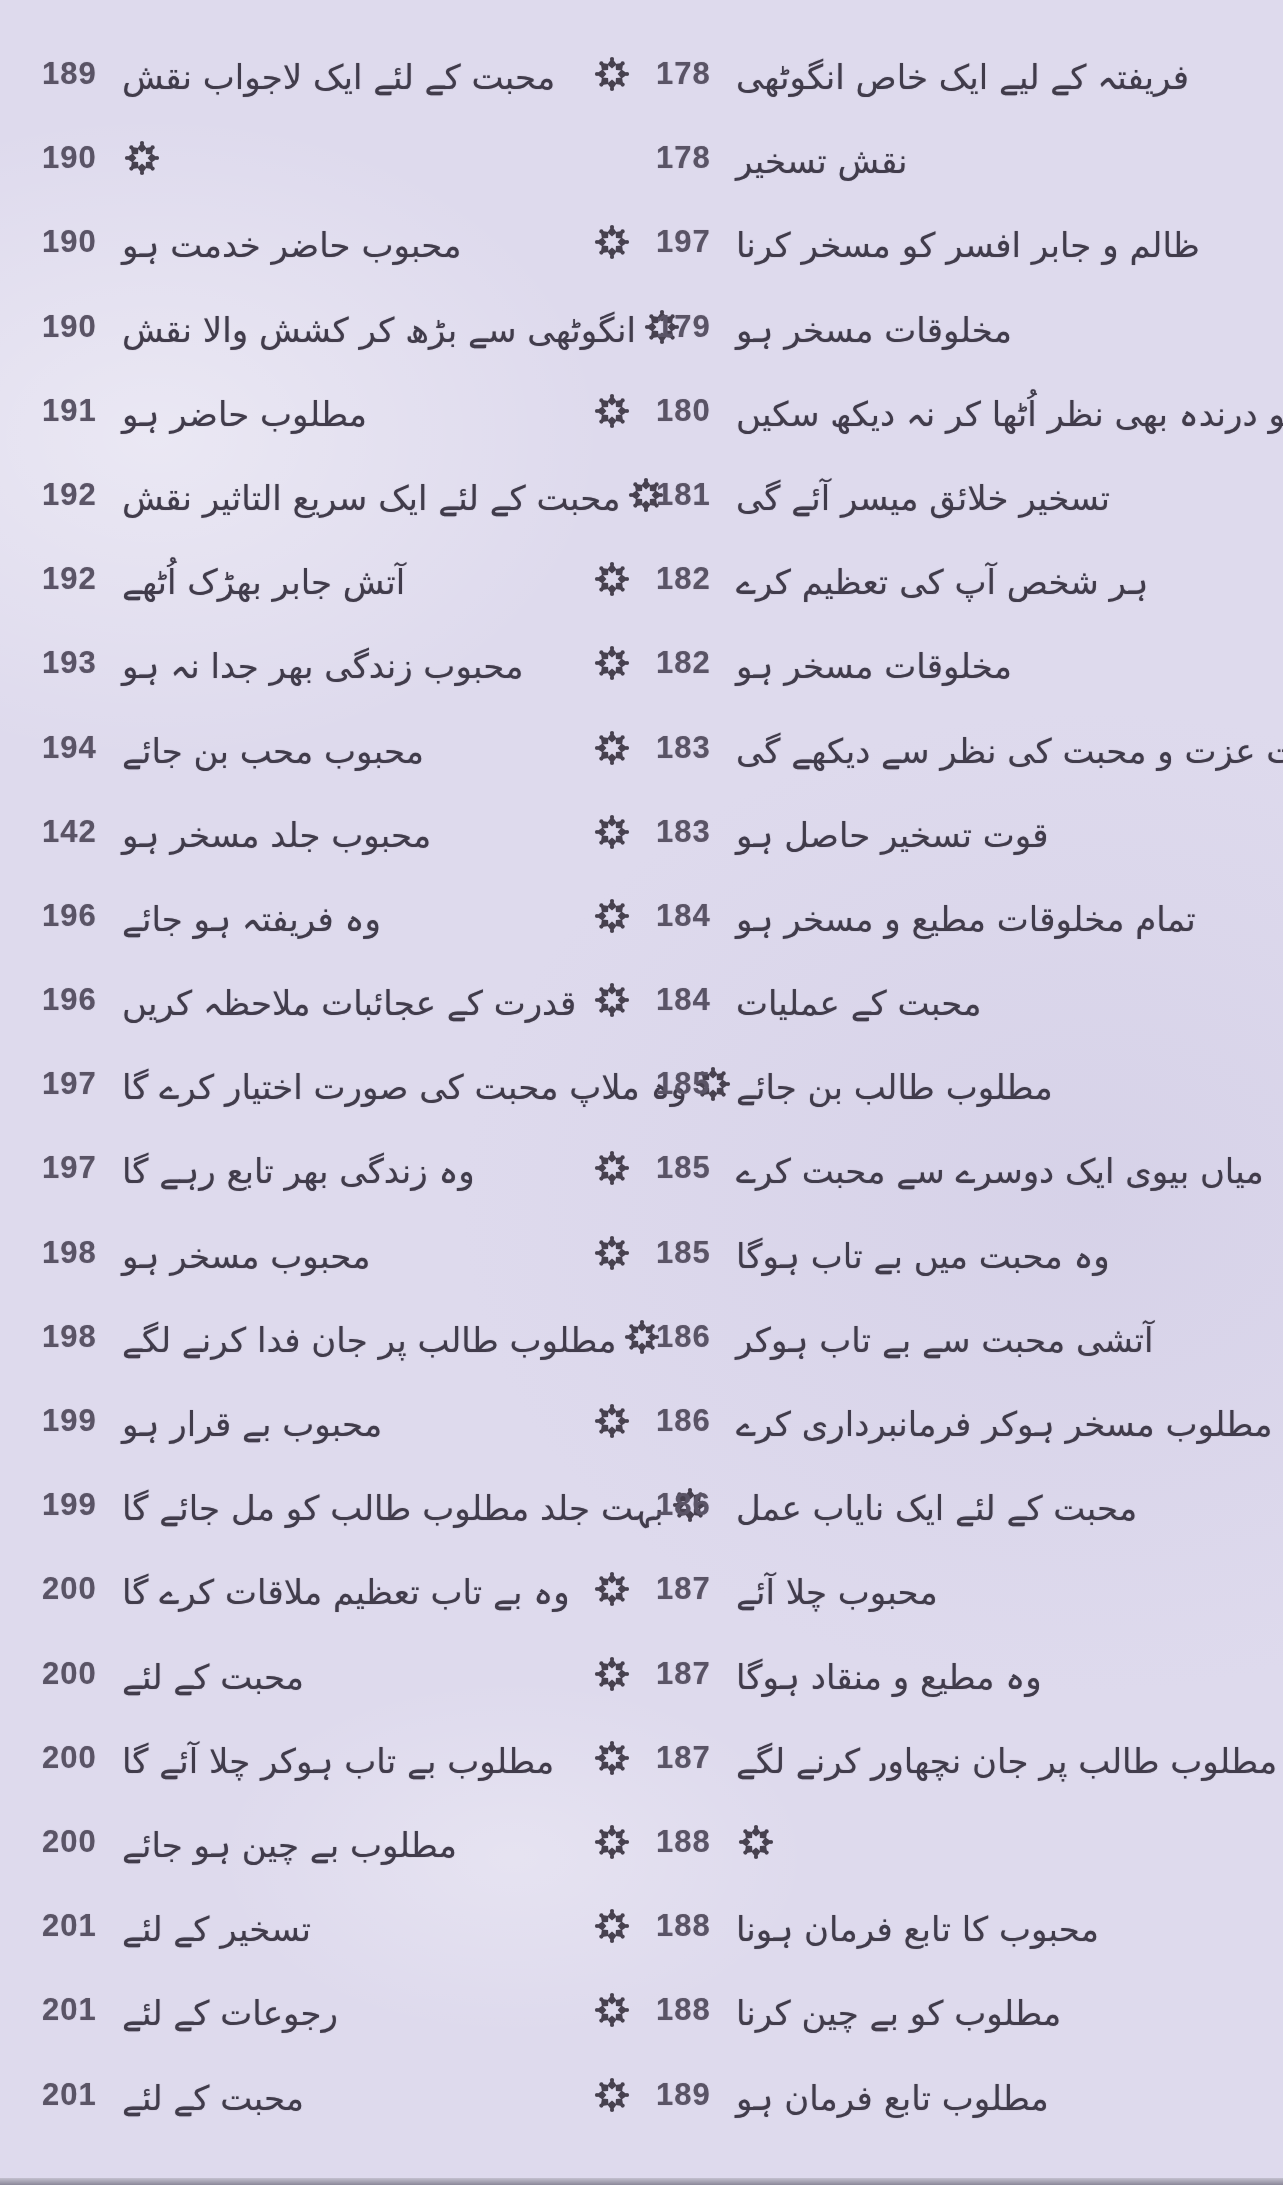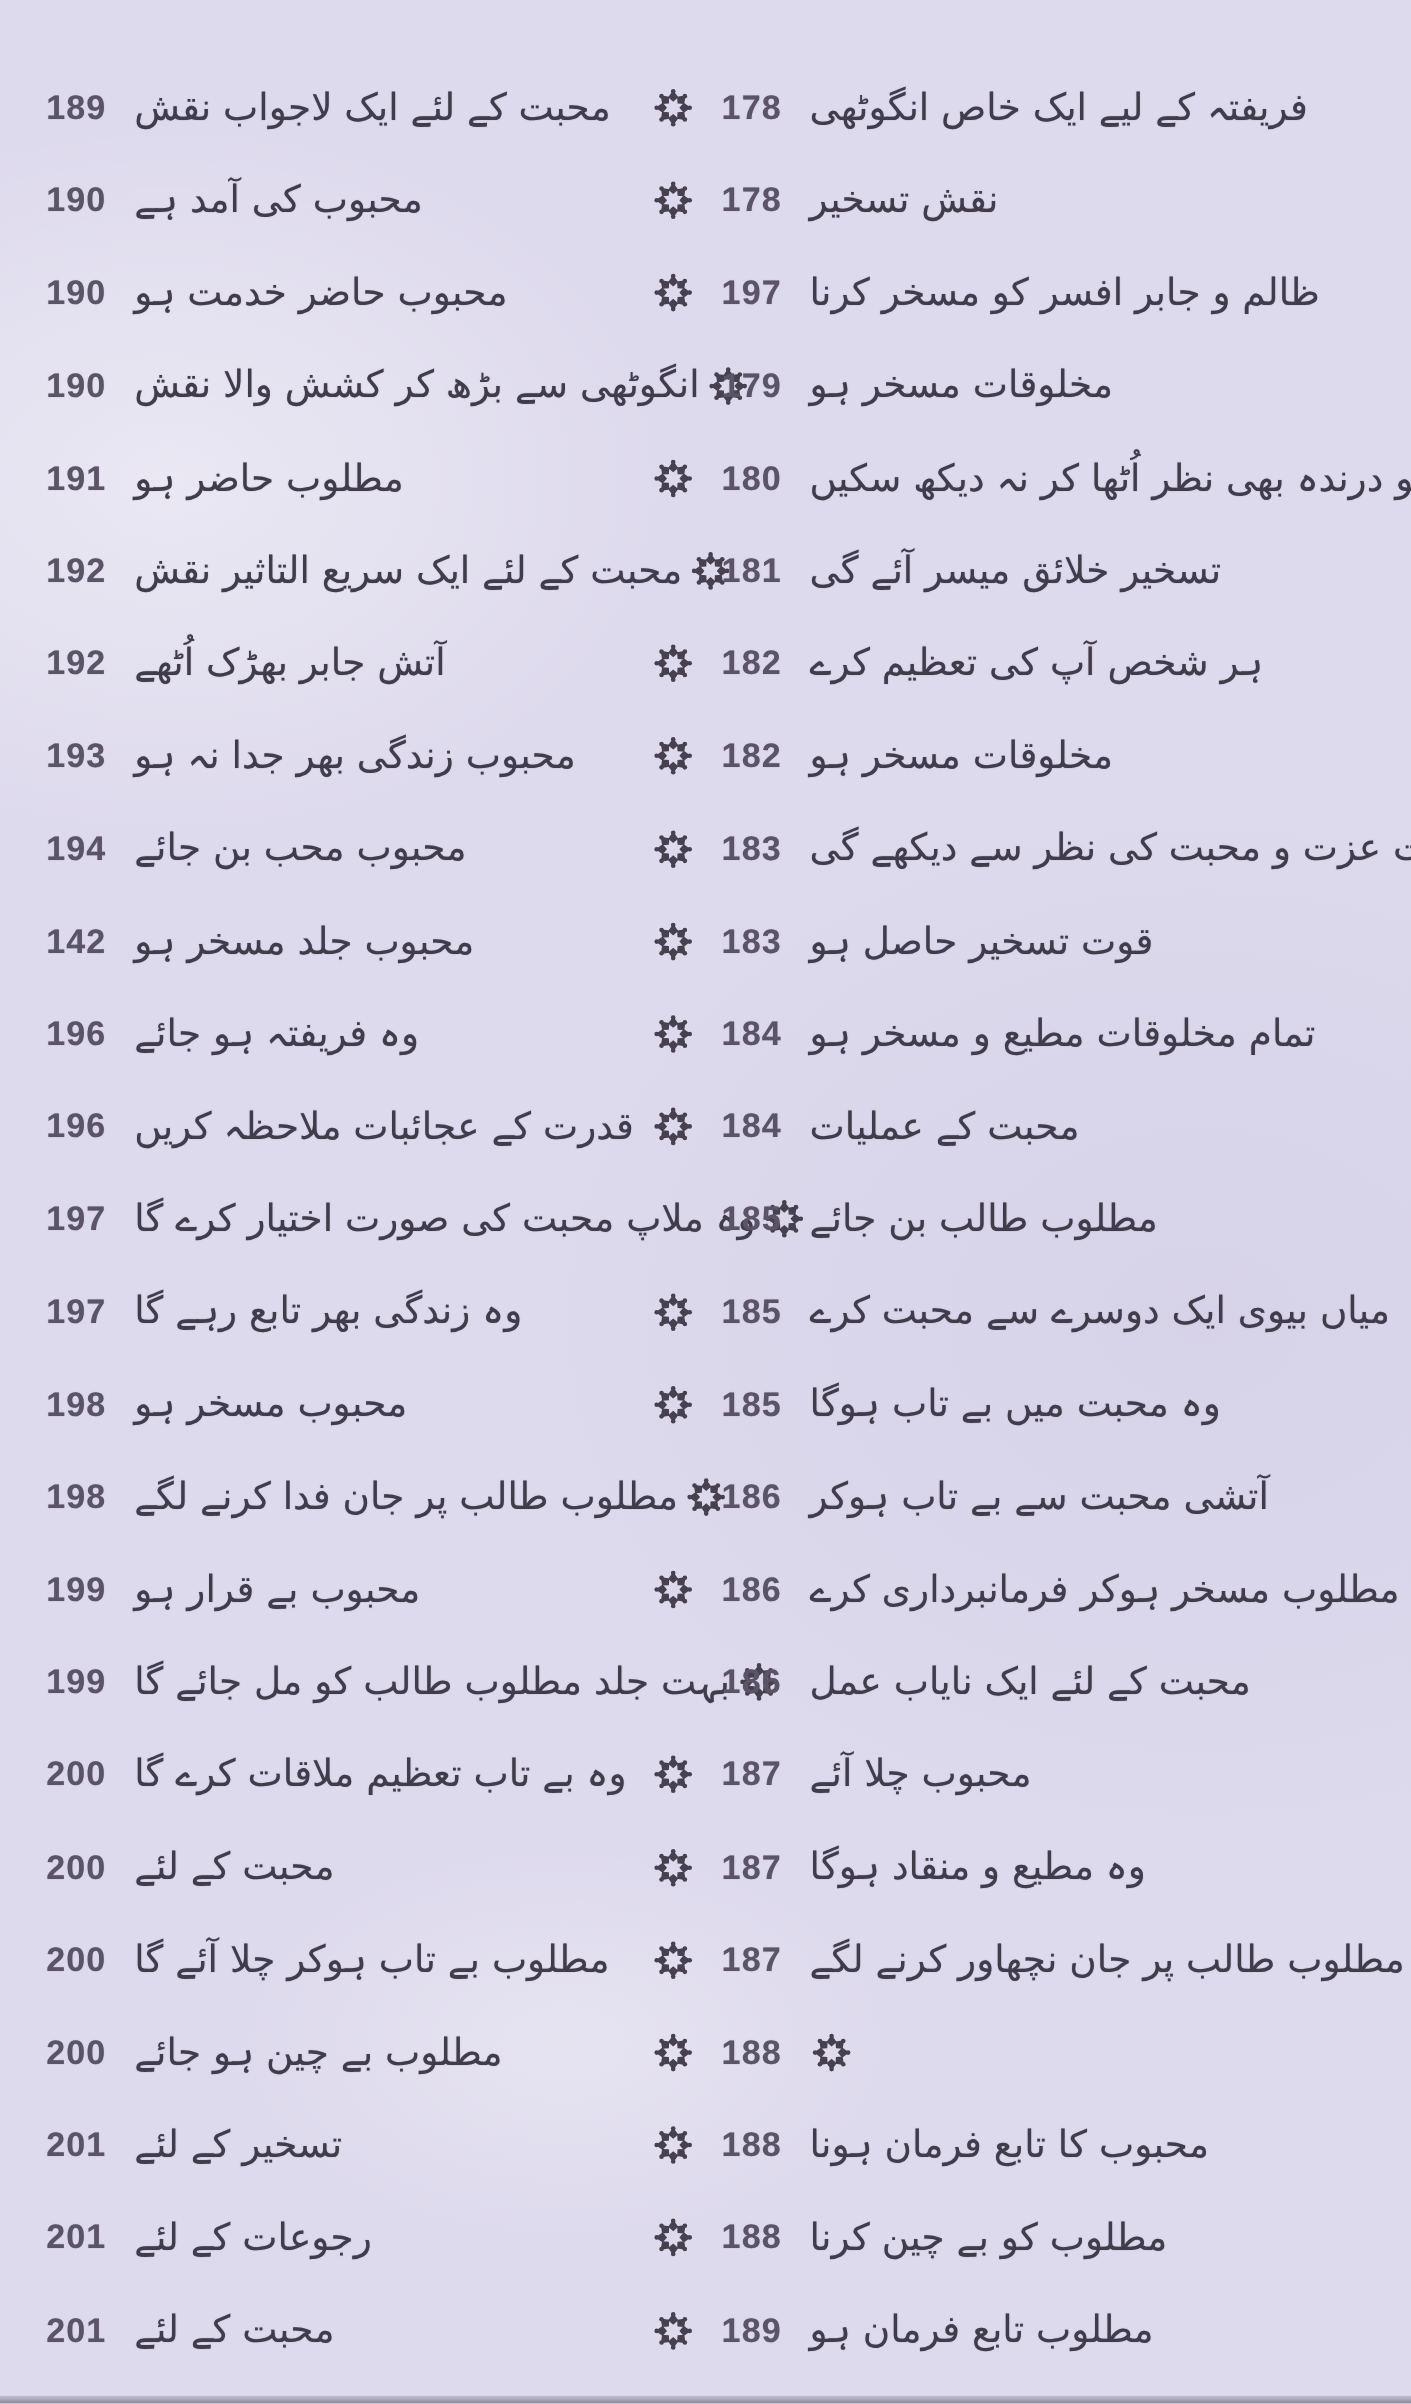--- a/index.html
+++ b/index.html
@@ -23,21 +23,21 @@
     display:flex;
     gap:26px;
     height:100%;
   }
   .col{display:flex;flex-direction:column;}
   .col-left{width:588px;}
   .col-right{flex:1;}
   .row{
     height:84.2px;
     display:flex;
-    align-items:center;
+    align-items:flex-start;
   }
   .num{
     width:80px;
     flex:0 0 80px;
     font-family:"Liberation Sans",sans-serif;
     font-weight:bold;
     font-size:31px;
     letter-spacing:1px;
     color:#5a5466;
     text-shadow:0 0 1px rgba(90,84,102,.45);
@@ -93,21 +93,20 @@
           <circle cx="0" cy="15" r="2.1"></circle>
           <circle cx="-10.6" cy="10.6" r="2.1"></circle>
           <circle cx="-15" cy="0" r="2.1"></circle>
           <circle cx="-10.6" cy="-10.6" r="2.1"></circle>
         </g>
       </svg>
     </span>
   </div>
         <div class="row">
     <span class="num">190</span>
-    <span class="title" dir="rtl">محبوب کی آمد ہے</span>
     <span class="stars">
       <svg width="36" height="36" viewBox="-18 -18 36 36" aria-hidden="true">
         <g fill="#47414f">
           <path d="M0,-16 L4.6,-9.6 L0,-5.6 L-4.6,-9.6 Z"></path>
           <path d="M0,-16 L4.6,-9.6 L0,-5.6 L-4.6,-9.6 Z" transform="rotate(45)"></path>
           <path d="M0,-16 L4.6,-9.6 L0,-5.6 L-4.6,-9.6 Z" transform="rotate(90)"></path>
           <path d="M0,-16 L4.6,-9.6 L0,-5.6 L-4.6,-9.6 Z" transform="rotate(135)"></path>
           <path d="M0,-16 L4.6,-9.6 L0,-5.6 L-4.6,-9.6 Z" transform="rotate(180)"></path>
           <path d="M0,-16 L4.6,-9.6 L0,-5.6 L-4.6,-9.6 Z" transform="rotate(225)"></path>
           <path d="M0,-16 L4.6,-9.6 L0,-5.6 L-4.6,-9.6 Z" transform="rotate(270)"></path>

